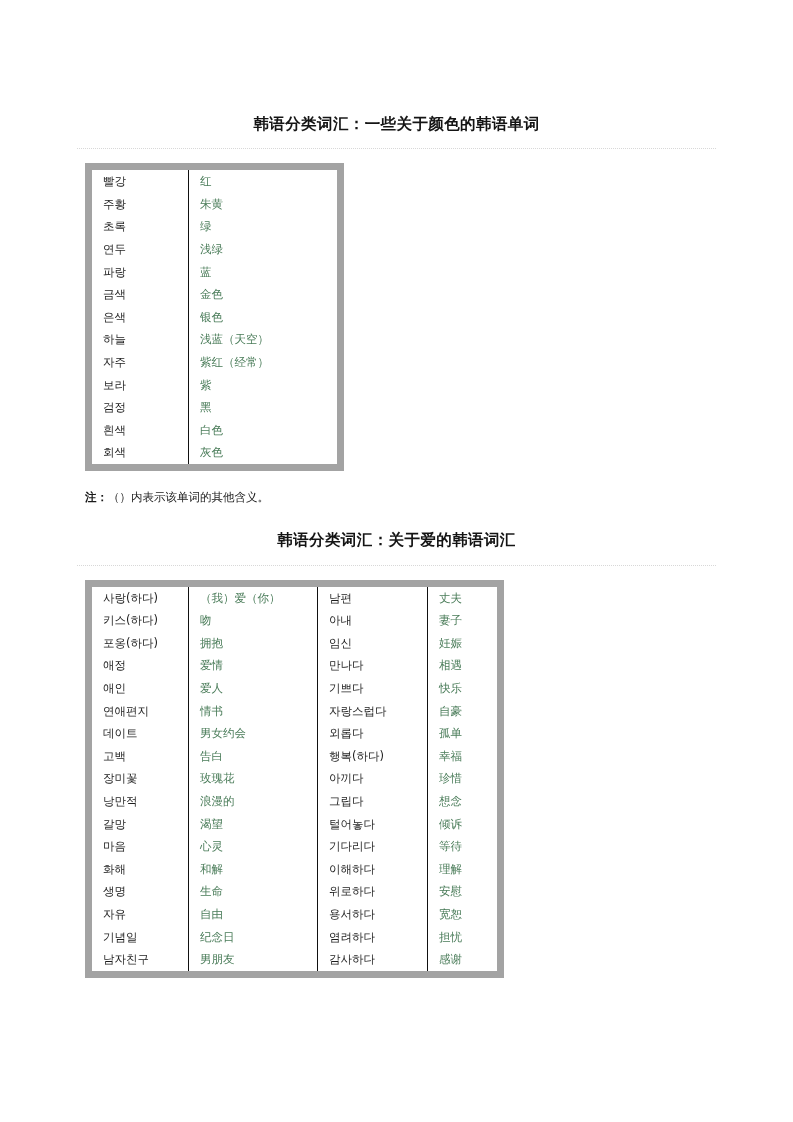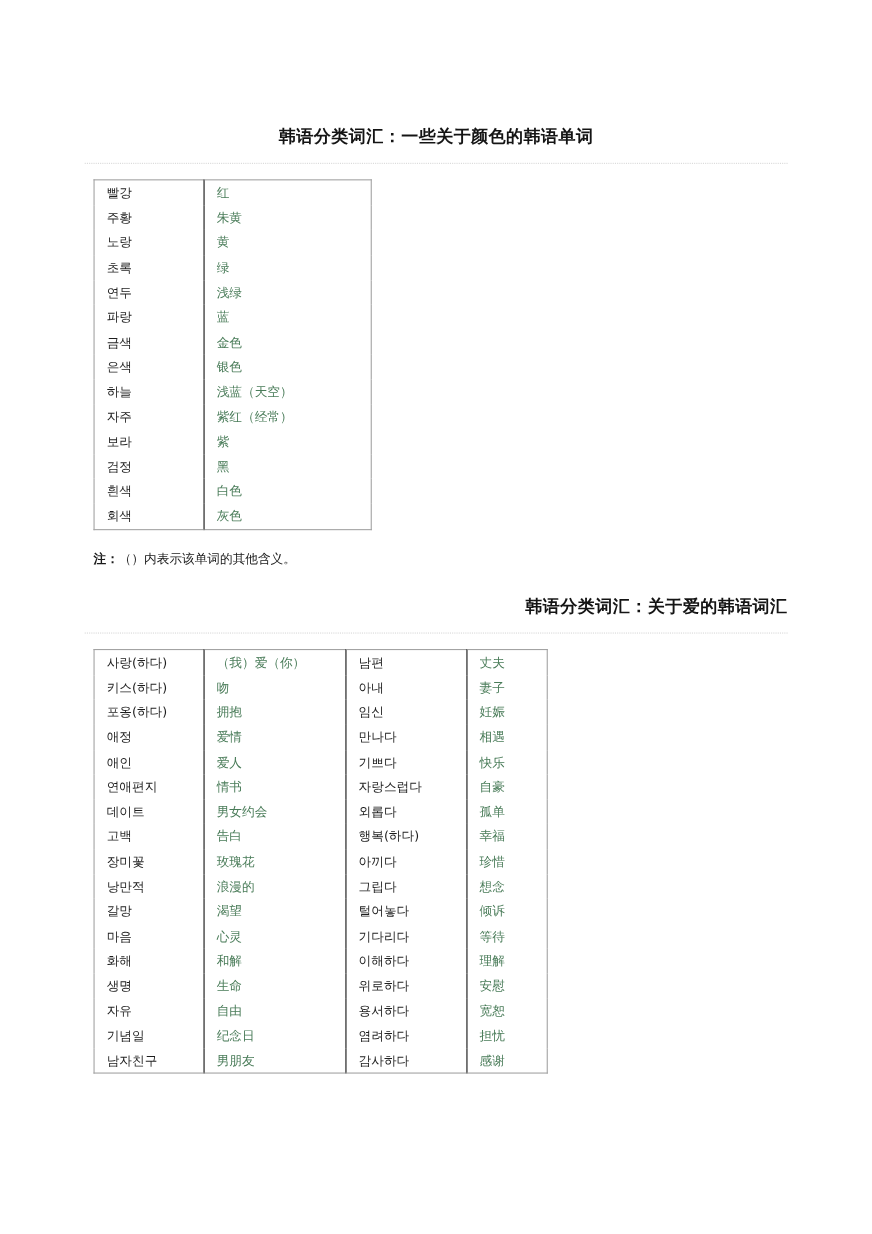--- a/index.html
+++ b/index.html
@@ -27,33 +27,33 @@
     margin: 0;
     text-align: center;
     font-family: "DejaVu Serif", "Liberation Serif", serif;
     font-weight: bold;
     font-size: 15.5px;
     letter-spacing: 0.4px;
     color: #141414;
     line-height: 1.5;
   }
   .title-1 { padding-top: 112px; }
-  .title-2 { padding-top: 22px; text-align: right; }
+  .title-2 { padding-top: 22px; }
 
   
   .dot-rule {
     height: 0;
     border-top: 1px dotted #d8d8d8;
     margin: 13px 0 0 0;
   }
 
   
   .vocab-table {
     border-collapse: collapse;
-    border: 1px solid #a3a3a3;
+    border: 7px solid #a3a3a3;
     table-layout: fixed;
     margin-top: 14px;
   }
   .vocab-table td {
     border: 0;
     border-right: 1px solid #111111;
     padding: 1px 0 1px 11px;
     font-size: 11.5px;
     line-height: 20.6px;
     vertical-align: middle;
@@ -117,24 +117,20 @@
       <tbody id="colors-body">
           <tr>
             <td class="ko">빨강</td>
             <td class="zh">红</td>
           </tr>
           <tr>
             <td class="ko">주황</td>
             <td class="zh">朱黄</td>
           </tr>
           <tr>
-            <td class="ko">노랑</td>
-            <td class="zh">黄</td>
-          </tr>
-          <tr>
             <td class="ko">초록</td>
             <td class="zh">绿</td>
           </tr>
           <tr>
             <td class="ko">연두</td>
             <td class="zh">浅绿</td>
           </tr>
           <tr>
             <td class="ko">파랑</td>
             <td class="zh">蓝</td>

